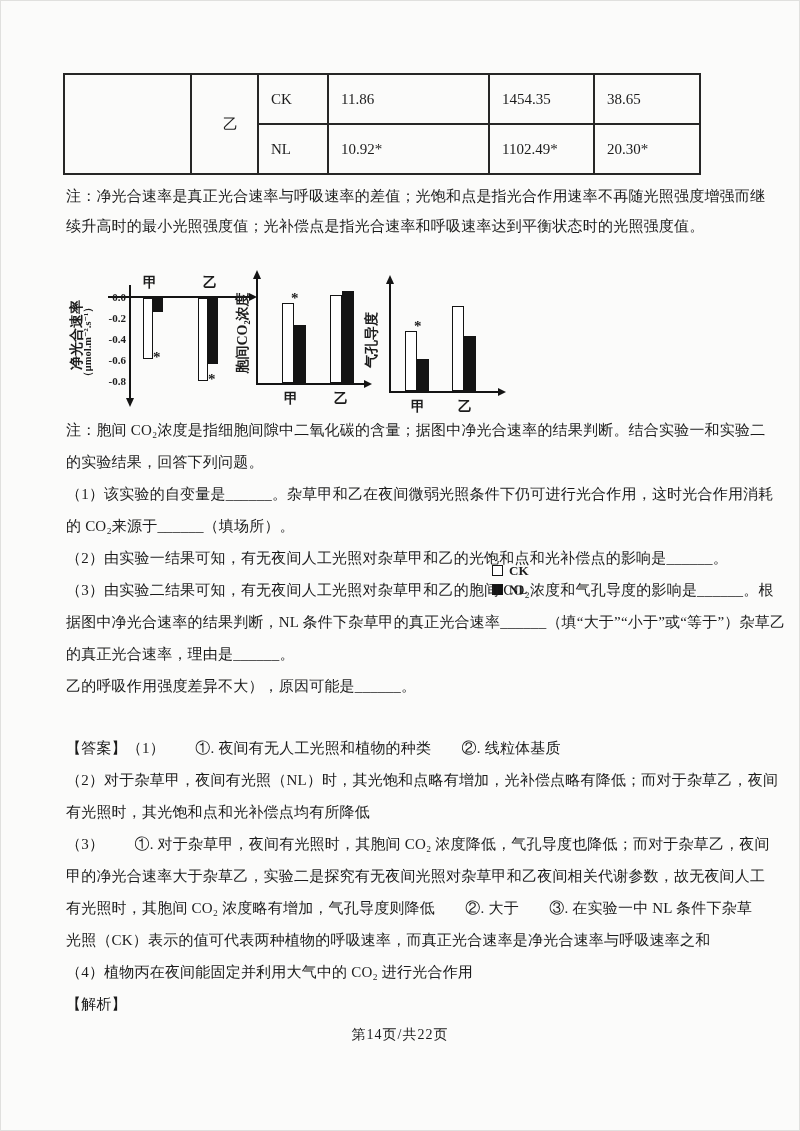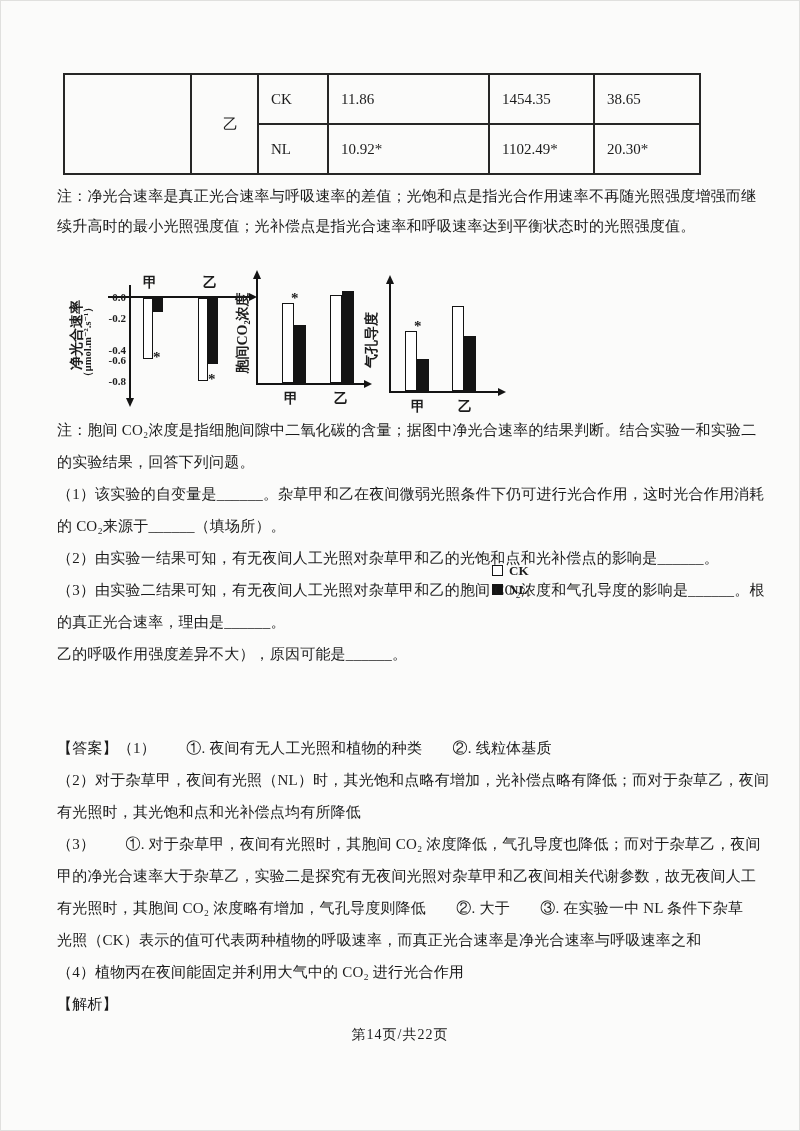--- a/index.html
+++ b/index.html
@@ -15,21 +15,21 @@
     border:2px solid #262626;font-size:15px;padding:0 0 0 12px;height:48px;
     vertical-align:middle;background:transparent;
   }
   td.c-empty{width:113px;}
   td.c-group{width:53px;text-align:center;padding:0;}
   td.c-cond{width:56px;}
   td.c-v1{width:147px;}
   td.c-v2{width:91px;}
   td.c-v3{width:92px;}
   
-  .tgroup{position:absolute;left:57px;width:700px;}
+  .tgroup{position:absolute;left:66px;width:700px;}
   .line{height:32px;line-height:32px;font-size:15px;white-space:nowrap;letter-spacing:0.2px;}
   .tgroup.ga .line{height:30px;line-height:30px;}
   .footer{
     position:absolute;left:0;top:1026px;width:800px;text-align:center;
     font-size:14px;letter-spacing:1px;
   }
   
   .figure{position:absolute;left:0;top:265px;width:800px;height:152px;}
   .chart{position:absolute;top:0;height:152px;}
   .c1{left:60px;width:210px;}
@@ -102,21 +102,21 @@
 
   <div class="chart c1">
     <div class="vlab" style="left:-26px;top:61px;width:86px;">净光合速率</div>
     <div class="vlab vlab-unit" style="left:-32px;top:70px;width:120px;">（μmol.m⁻².s⁻¹）</div>
     <div class="vaxis" style="left:69px;top:20px;height:115px;"></div>
     <div class="arr arr-d" style="left:66px;top:133px;"></div>
     <div class="haxis" style="left:48px;top:31px;width:142px;"></div>
     <div class="arr arr-r" style="left:189px;top:28px;"></div>
     <div class="tick" style="left:32px;top:25px;">0.0</div>
     <div class="tick" style="left:32px;top:46px;">-0.2</div>
-    <div class="tick" style="left:32px;top:67px;margin-top:11px;">-0.4</div>
+    <div class="tick" style="left:32px;top:67px;">-0.4</div>
     <div class="tick" style="left:32px;top:88px;">-0.6</div>
     <div class="tick" style="left:32px;top:109px;">-0.8</div>
     <div class="glab" style="left:81px;top:9px;">甲</div>
     <div class="glab" style="left:141px;top:9px;">乙</div>
     <div class="plot down" style="left:0;top:33px;width:210px;height:84px;">
       <div class="bar ck" style="left: 83px; height: 72.5%;">
           <span class="sig">*</span>
         </div>
       <div class="bar nl" style="left: 93px; height: 16.25%;">
           <span class="sig"></span>
@@ -190,20 +190,21 @@
   </div>
 </div>
 
 <div class="tgroup" style="top:414px;">
   <div class="line">注：胞间 CO₂浓度是指细胞间隙中二氧化碳的含量；据图中净光合速率的结果判断。结合实验一和实验二</div>
   <div class="line">的实验结果，回答下列问题。</div>
   <div class="line">（1）该实验的自变量是______。杂草甲和乙在夜间微弱光照条件下仍可进行光合作用，这时光合作用消耗</div>
   <div class="line">的 CO₂来源于______（填场所）。</div>
   <div class="line">（2）由实验一结果可知，有无夜间人工光照对杂草甲和乙的光饱和点和光补偿点的影响是______。</div>
   <div class="line">（3）由实验二结果可知，有无夜间人工光照对杂草甲和乙的胞间 CO₂浓度和气孔导度的影响是______。根</div>
+  <div class="line">据图中净光合速率的结果判断，NL 条件下杂草甲的真正光合速率______（填“大于”“小于”或“等于”）杂草乙</div>
   <div class="line">的真正光合速率，理由是______。</div>
   <div class="line">乙的呼吸作用强度差异不大），原因可能是______。</div>
 </div>
 
 <div class="tgroup" style="top:732px;">
   <div class="line">【答案】（1）　　①. 夜间有无人工光照和植物的种类　　②. 线粒体基质</div>
   <div class="line">（2）对于杂草甲，夜间有光照（NL）时，其光饱和点略有增加，光补偿点略有降低；而对于杂草乙，夜间</div>
   <div class="line">有光照时，其光饱和点和光补偿点均有所降低</div>
   <div class="line">（3）　　①. 对于杂草甲，夜间有光照时，其胞间 CO₂ 浓度降低，气孔导度也降低；而对于杂草乙，夜间</div>
   <div class="line">甲的净光合速率大于杂草乙，实验二是探究有无夜间光照对杂草甲和乙夜间相关代谢参数，故无夜间人工</div>

